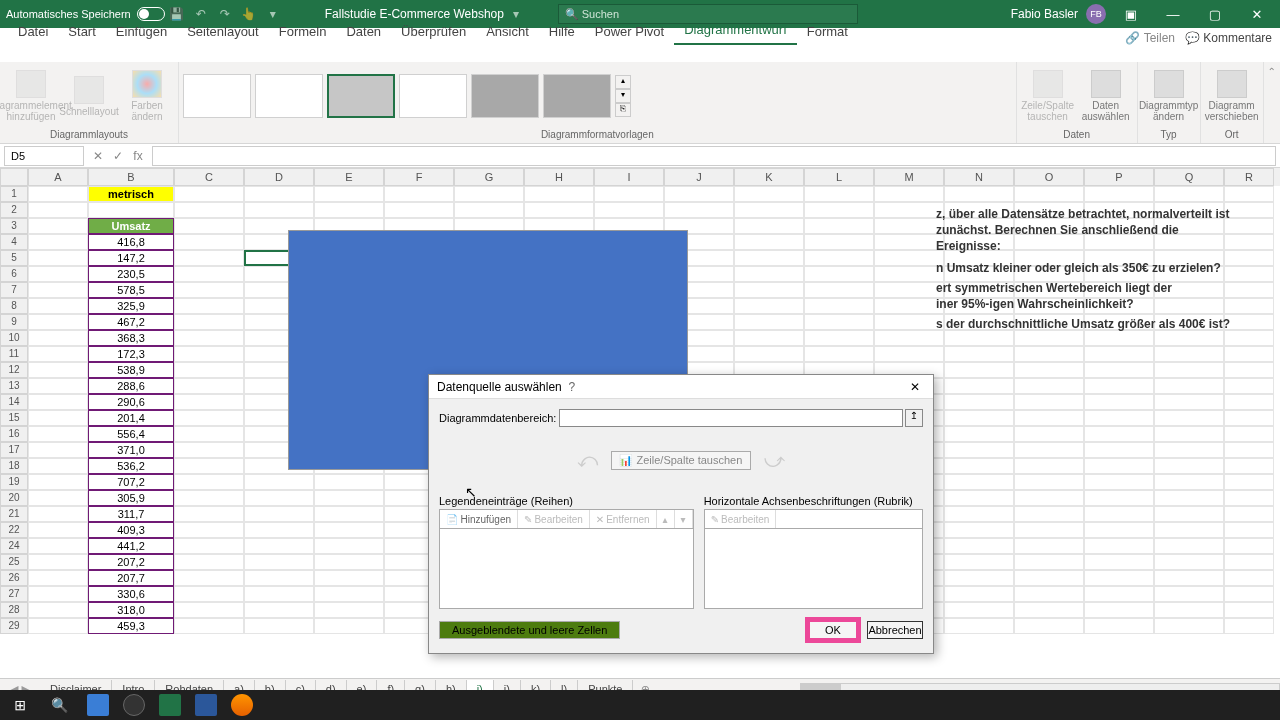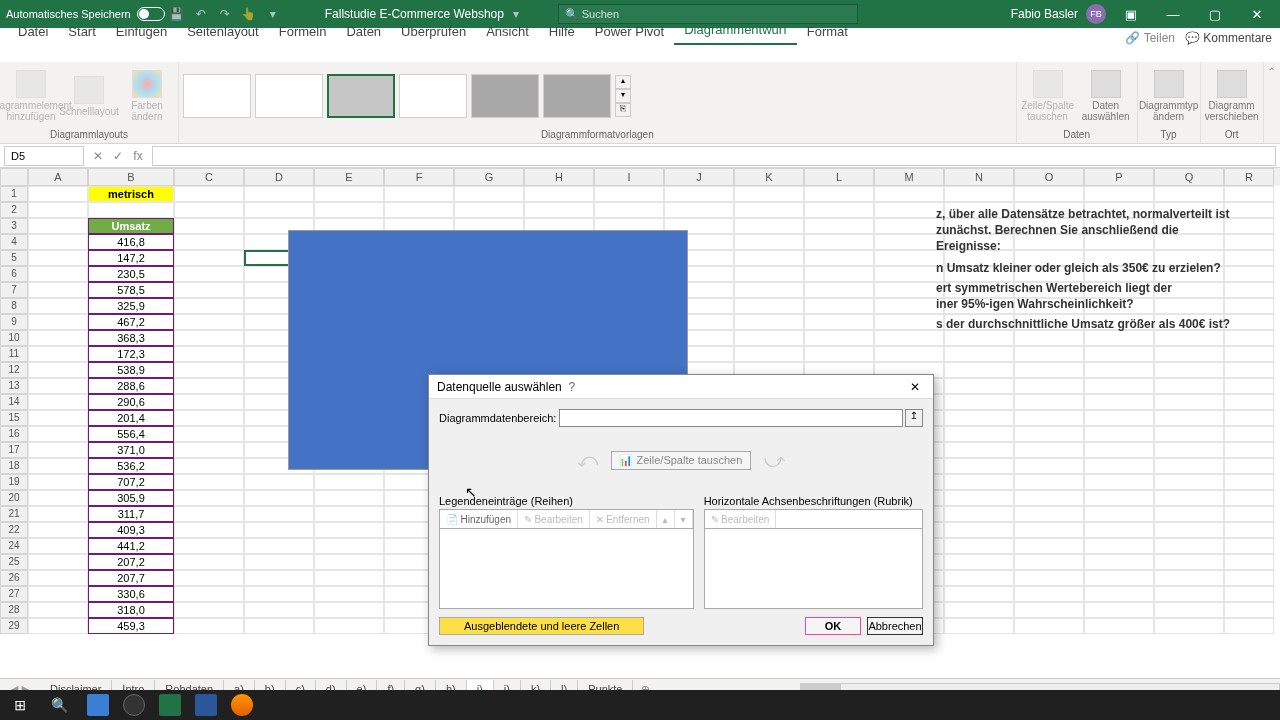--- a/index.html
+++ b/index.html
@@ -77,24 +77,24 @@
 .dlg-swap button { padding: 2px 8px; font-size: 11px; background: #f5f5f5; border: 1px solid #aaa; color: #888; }
 .arrow-swap { display: inline-block; width: 40px; height: 24px; vertical-align: middle; color: #ccc; font-size: 20px; }
 .dlg-cols { display: flex; gap: 10px; }
 .dlg-col { flex: 1; }
 .dlg-col .hdr { font-size: 11px; margin-bottom: 2px; }
 .dlg-toolbar { display: flex; border: 1px solid #aaa; background: #fff; height: 20px; }
 .dlg-toolbar button { flex: 0 0 auto; padding: 0 6px; font-size: 10px; background: #fff; border: none; border-right: 1px solid #ddd; color: #666; display: flex; align-items: center; gap: 2px; }
 .dlg-toolbar button.disabled { color: #bbb; }
 .dlg-list { height: 80px; border: 1px solid #aaa; border-top: none; background: #fff; }
 .dlg-footer { display: flex; margin-top: 8px; align-items: center; }
-.dlg-footer .hidden-btn { padding: 2px 24px; font-size: 11px; border: 1px solid #aaa; background: #fde047; }
+.dlg-footer .hidden-btn { padding: 2px 12px; font-size: 11px; border: 1px solid #aaa; background: #4d7c0f; }
 .dlg-footer .spacer { flex: 1; }
 .dlg-footer .ok, .dlg-footer .cancel { width: 56px; padding: 2px 0; font-size: 11px; border: 1px solid #333; background: #f5f5f5; margin-left: 6px; }
-.dlg-footer .ok { border: 1px solid #ec4899; font-weight: bold; }
+.dlg-footer .ok { border: 5px solid #ec4899; }
 
 
 .sheet-tabs { position: absolute; bottom: 20px; left: 0; right: 0; height: 22px; background: #f3f2f1; display: flex; align-items: center; border-top: 1px solid #ccc; font-size: 11px; }
 .sheet-tabs .nav { width: 40px; text-align: center; color: #999; }
 .sheet-tab { padding: 3px 10px; border-right: 1px solid #ccc; color: #444; background: #f3f2f1; }
 .sheet-tab.active { background: #fff; border-bottom: 2px solid #217346; color: #217346; }
 .sheet-tabs .add { width: 24px; text-align: center; color: #888; }
 .sheet-tabs .hscroll { margin-left: auto; width: 480px; height: 14px; background: #eee; border: 1px solid #ccc; position: relative; }
 .sheet-tabs .hscroll .thumb { position: absolute; left: 0; width: 40px; height: 100%; background: #ccc; }
 

